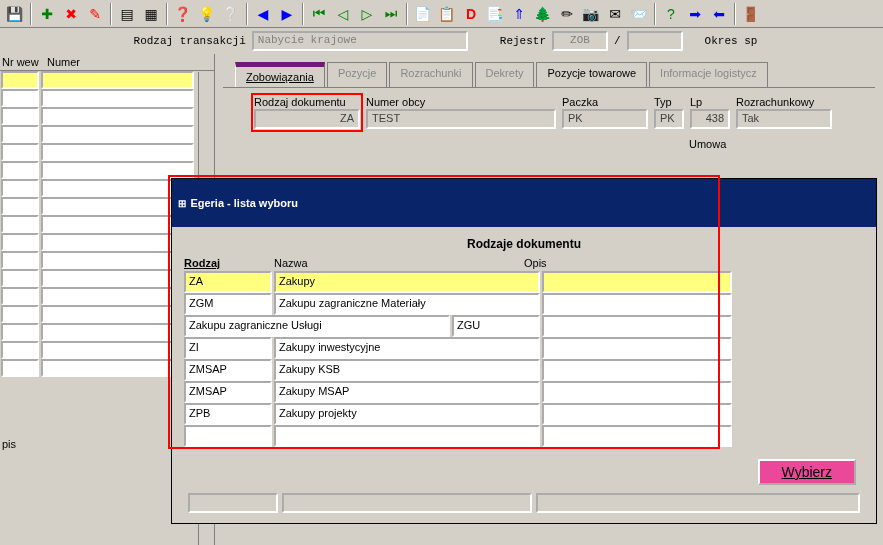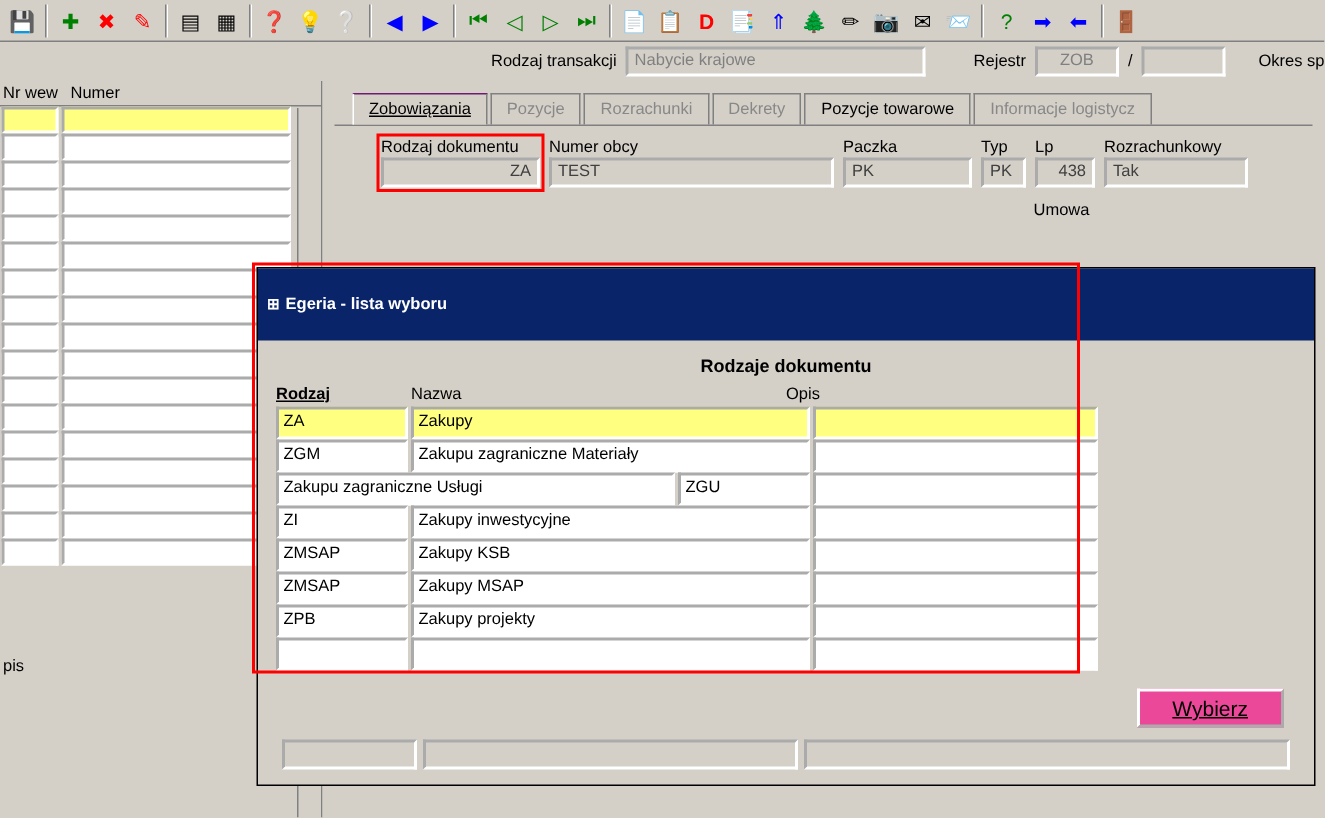--- a/index.html
+++ b/index.html
@@ -110,21 +110,21 @@
     padding: 4px 10px;
     background: #d4d0c8;
     border: 1px solid #808080;
     border-bottom: none;
     font-size: 11px;
     cursor: pointer;
     position: relative;
   }
   .tab.active {
     background: #d4d0c8;
-    border-top: 1px solid #701a75;
+    border-top: 5px solid #701a75;
     border-left: 1px solid #fff;
     z-index: 2;
     text-decoration: underline;
   }
   .tab.dim { color: #888; }
   .tab-content {
     border-top: 1px solid #808080;
     padding: 8px 12px;
     margin: 0 8px;
     position: relative;
@@ -300,23 +300,23 @@
   <span class="tb-btn">✉</span>
   <span class="tb-btn">📨</span>
   <span class="tb-sep"></span>
   <span class="tb-btn" style="color:green">?</span>
   <span class="tb-btn" style="color:blue">➡</span>
   <span class="tb-btn" style="color:blue">⬅</span>
   <span class="tb-sep"></span>
   <span class="tb-btn" style="color:#008080">🚪</span>
 </div>
 
-<div class="trx-row" style="justify-content:flex-end; padding-right:0;">
+<div class="trx-row" style="justify-content:center; padding-right:0;font-family:Liberation Mono, monospace;">
   <label>Rodzaj transakcji</label>
-  <div class="fld" style="width:200px">Nabycie krajowe</div>
+  <div class="fld" style="width:216px">Nabycie krajowe</div>
   <div style="width:20px"></div>
   <label>Rejestr</label>
   <div class="fld" style="width:56px;text-align:center">ZOB</div>
   <span>/</span>
   <div class="fld" style="width:56px"></div>
   <div style="width:10px"></div>
   <label>Okres sp</label>
 </div>
 
 <div class="main-area">

